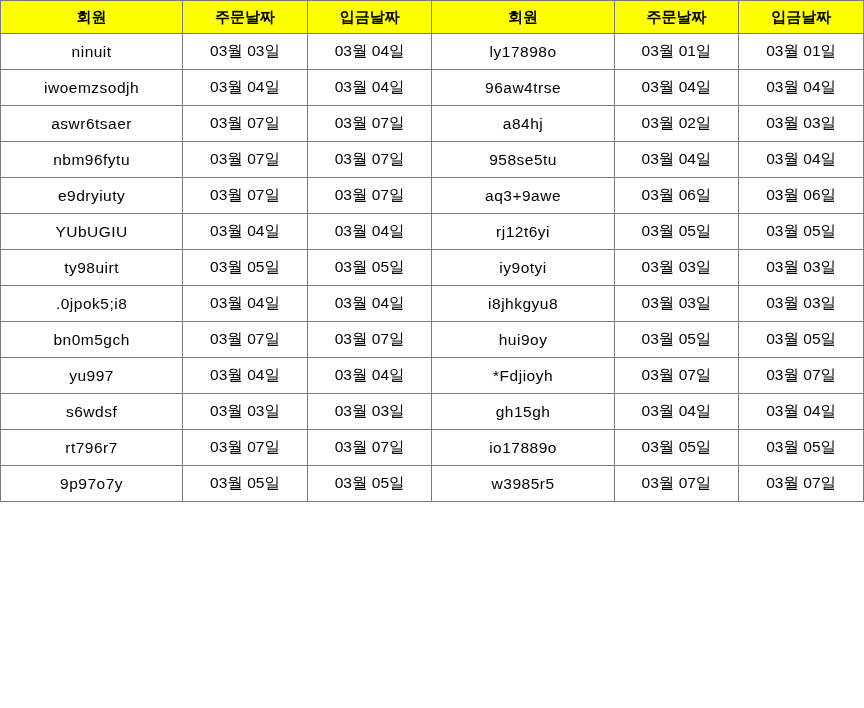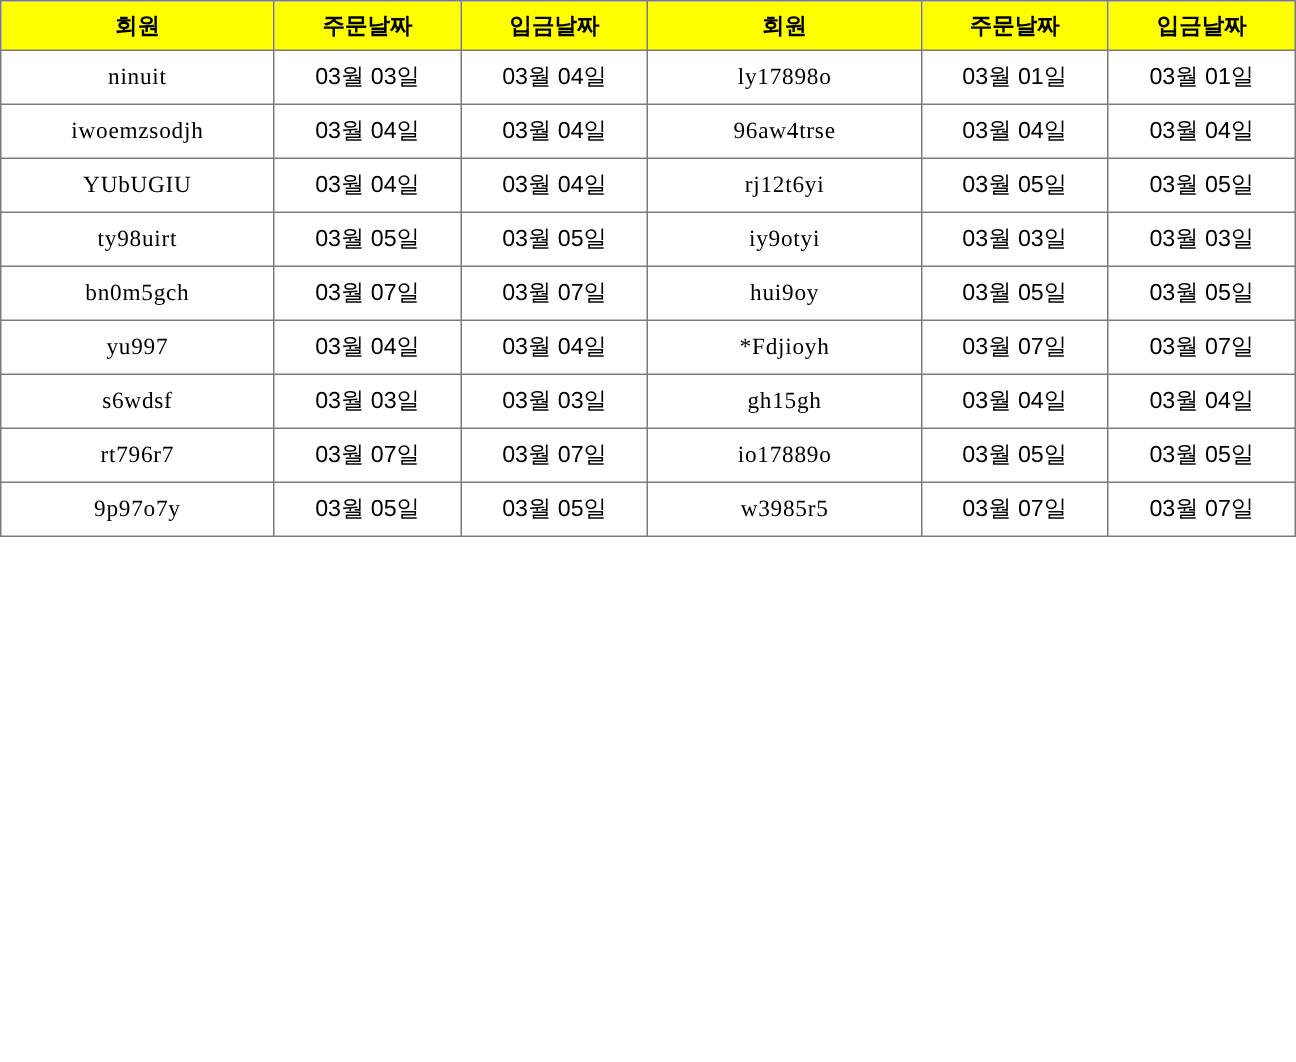--- a/index.html
+++ b/index.html
@@ -36,21 +36,21 @@
     font-weight: bold;
     font-size: 15px;
     height: 32px;
   }
   
   col.c-member { width: 152px; }
   col.c-order  { width: 104px; }
   col.c-pay    { width: 104px; }
 
   td.member-cell {
-    font-family: Liberation Serif, serif;
+    font-family: Liberation Sans, sans-serif;
     font-size: 15.5px;
     letter-spacing: 0.5px;
   }
   td.date-cell {
     font-family: "Liberation Sans", sans-serif;
     font-size: 14.5px;
   }
 </style>
 </head>
 <body>
@@ -85,32 +85,64 @@
     </tr>
     <tr>
       <td class="member-cell">iwoemzsodjh</td>
       <td class="date-cell">03월 04일</td>
       <td class="date-cell">03월 04일</td>
       <td class="member-cell">96aw4trse</td>
       <td class="date-cell">03월 04일</td>
       <td class="date-cell">03월 04일</td>
     </tr>
     <tr>
+      <td class="member-cell">aswr6tsaer</td>
+      <td class="date-cell">03월 07일</td>
+      <td class="date-cell">03월 07일</td>
+      <td class="member-cell">a84hj</td>
+      <td class="date-cell">03월 02일</td>
+      <td class="date-cell">03월 03일</td>
+    </tr>
+    <tr>
+      <td class="member-cell">nbm96fytu</td>
+      <td class="date-cell">03월 07일</td>
+      <td class="date-cell">03월 07일</td>
+      <td class="member-cell">958se5tu</td>
+      <td class="date-cell">03월 04일</td>
+      <td class="date-cell">03월 04일</td>
+    </tr>
+    <tr>
+      <td class="member-cell">e9dryiuty</td>
+      <td class="date-cell">03월 07일</td>
+      <td class="date-cell">03월 07일</td>
+      <td class="member-cell">aq3+9awe</td>
+      <td class="date-cell">03월 06일</td>
+      <td class="date-cell">03월 06일</td>
+    </tr>
+    <tr>
       <td class="member-cell">YUbUGIU</td>
       <td class="date-cell">03월 04일</td>
       <td class="date-cell">03월 04일</td>
       <td class="member-cell">rj12t6yi</td>
       <td class="date-cell">03월 05일</td>
       <td class="date-cell">03월 05일</td>
     </tr>
     <tr>
       <td class="member-cell">ty98uirt</td>
       <td class="date-cell">03월 05일</td>
       <td class="date-cell">03월 05일</td>
       <td class="member-cell">iy9otyi</td>
+      <td class="date-cell">03월 03일</td>
+      <td class="date-cell">03월 03일</td>
+    </tr>
+    <tr>
+      <td class="member-cell">.0jpok5;i8</td>
+      <td class="date-cell">03월 04일</td>
+      <td class="date-cell">03월 04일</td>
+      <td class="member-cell">i8jhkgyu8</td>
       <td class="date-cell">03월 03일</td>
       <td class="date-cell">03월 03일</td>
     </tr>
     <tr>
       <td class="member-cell">bn0m5gch</td>
       <td class="date-cell">03월 07일</td>
       <td class="date-cell">03월 07일</td>
       <td class="member-cell">hui9oy</td>
       <td class="date-cell">03월 05일</td>
       <td class="date-cell">03월 05일</td>

